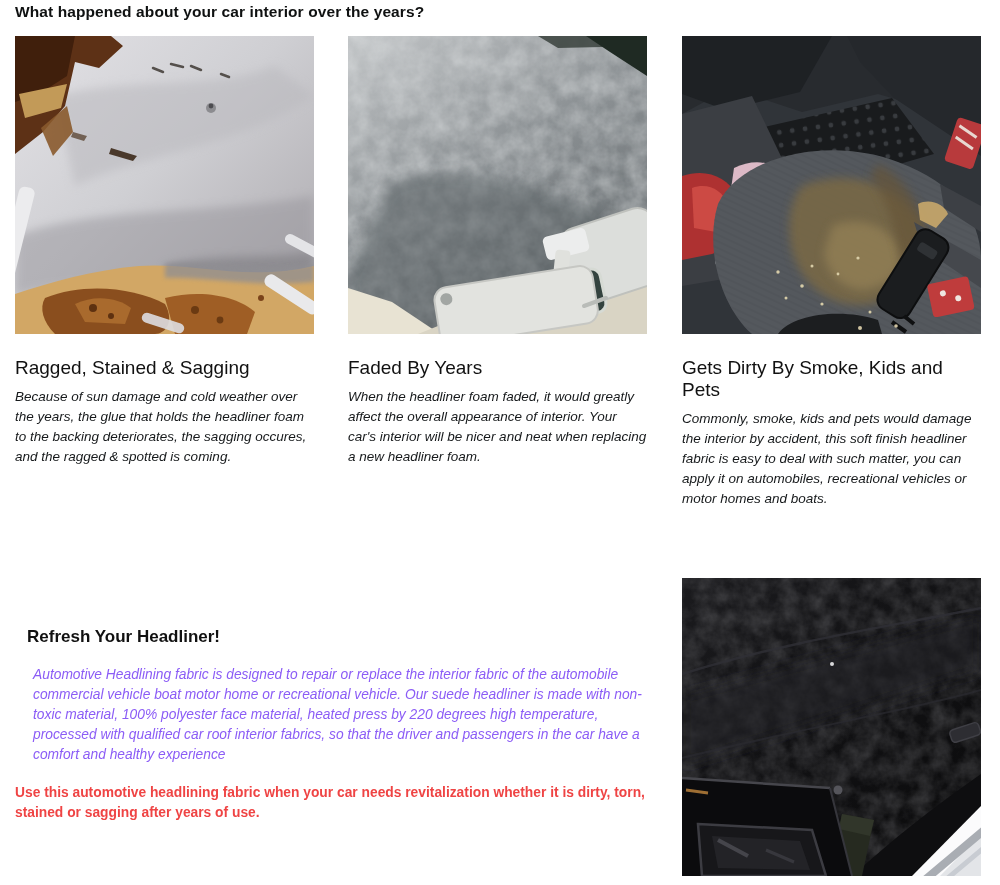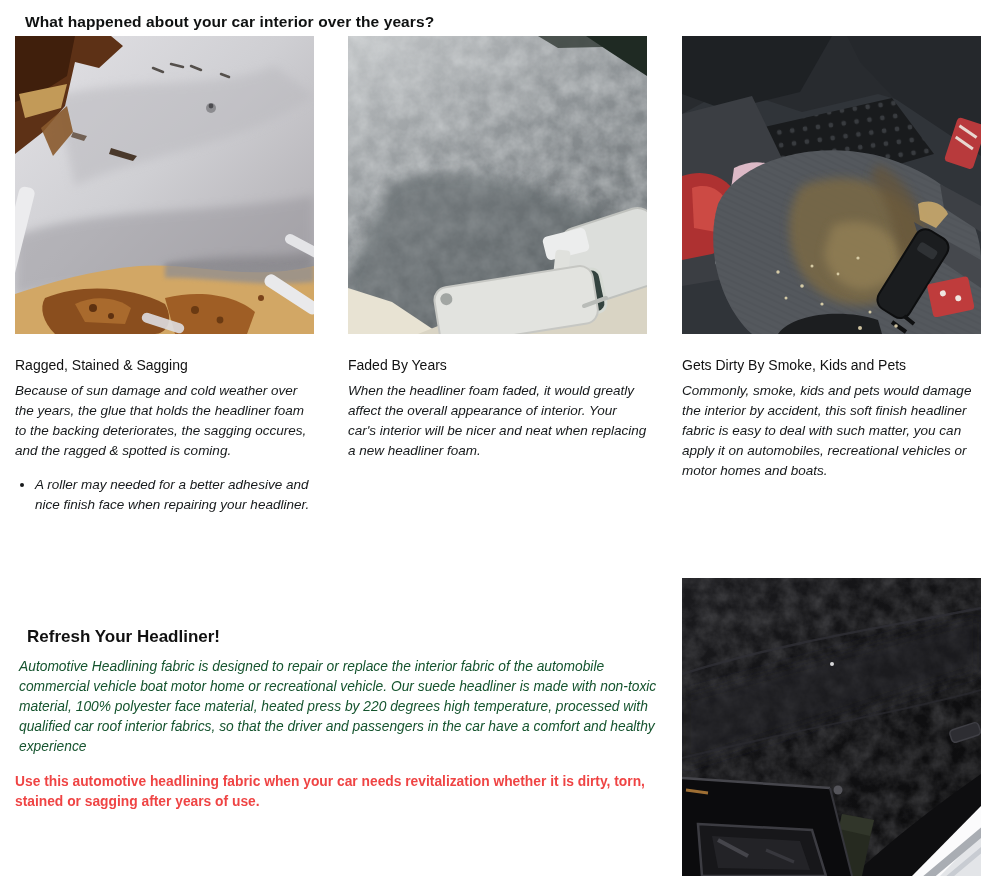--- a/index.html
+++ b/index.html
@@ -1,34 +1,34 @@
 <!DOCTYPE html>
 <html><head>
 <meta charset="utf-8">
 <style>
   html,body{margin:0;padding:0;background:#ffffff;}
   .page{
     position:relative;width:1000px;height:885px;background:#ffffff;
     font-family:"Liberation Sans",sans-serif;color:#0F1111;overflow:hidden;
   }
   .page-title{
-    position:absolute;left:15px;top:3px;margin:10px;
+    position:absolute;left:15px;top:3px;margin:0;
     font-size:15.5px;font-weight:700;letter-spacing:.1px;
   }
   .col{position:absolute;top:36px;width:299px;}
   .col1{left:15px}.col2{left:348px}.col3{left:682px}
   .photo{width:299px;height:298px;display:block;background:#e8e8e8;}
   .photo svg{display:block;}
-  .col-heading{margin:23px 0 8px;font-size:14px;font-weight:400;color:#111;}
+  .col-heading{margin:23px 0 8px;font-size:19px;font-weight:400;color:#111;}
   .col-body{margin:0;font-size:13.5px;font-style:italic;line-height:20px;color:#16191b;}
   .col-bullets{margin:14px 0 0;padding:0 0 0 20px;font-size:13.5px;font-style:italic;line-height:20px;color:#16191b;}
   .col-bullets li{margin:0;}
   .refresh{position:absolute;left:15px;top:627px;width:667px;}
   .refresh-heading{margin:0 12px 10px;font-size:17px;font-weight:700;color:#111;}
-  .refresh-body{margin:4px;font-size:13.8px;font-style:italic;line-height:20px;color:#14532d;}
+  .refresh-body{margin:18px;font-size:13.8px;font-style:italic;line-height:20px;color:#8b5cf6;}
   .refresh-emphasis{margin:15px 0 0;font-size:13.8px;font-weight:700;line-height:20px;color:#ef4444;}
   .photo-bottom{position:absolute;left:682px;top:578px;}
 </style>
 </head>
 <body>
 
 <div class="page">
 
   <h1 class="page-title">What happened about your car interior over the years?</h1>
 
@@ -72,23 +72,20 @@
           <circle cx="205" cy="284" r="3.4" fill="#6b3a12"></circle>
         <circle cx="246" cy="262" r="3" fill="#7a431a"></circle>
         <rect x="-6" y="150" width="16" height="92" rx="6" fill="#ececee" transform="rotate(14 2 196)"></rect>
         <rect x="246" y="252" width="62" height="13" rx="6" fill="#e9e9eb" transform="rotate(33 277 258)"></rect>
         <rect x="268" y="206" width="44" height="10" rx="5" fill="#e4e4e7" transform="rotate(28 290 211)"></rect>
         <rect x="126" y="282" width="44" height="10" rx="5" fill="#dddde0" transform="rotate(18 148 287)" opacity="0.9"></rect>
       </svg>
     </div>
     <h2 class="col-heading">Ragged, Stained &amp; Sagging</h2>
     <p class="col-body">Because of sun damage and cold weather over the years, the glue that holds the headliner foam to the backing deteriorates, the sagging occures, and the ragged &amp; spotted is coming.</p>
-    <ul class="col-bullets">
-      <li>A roller may needed for a better adhesive and nice finish face when repairing your headliner.</li>
-    </ul>
   </div>
 
   <div class="col col3">
     <div class="photo">
       <svg width="299" height="298" viewBox="0 0 299 298" preserveAspectRatio="none">
         <defs>
           <pattern id="matdots3" width="13" height="13" patternUnits="userSpaceOnUse" patternTransform="rotate(-8)">
             <rect width="13" height="13" fill="#191b1d"></rect>
             <circle cx="5" cy="5" r="2.4" fill="#383b3f"></circle>
           </pattern>

